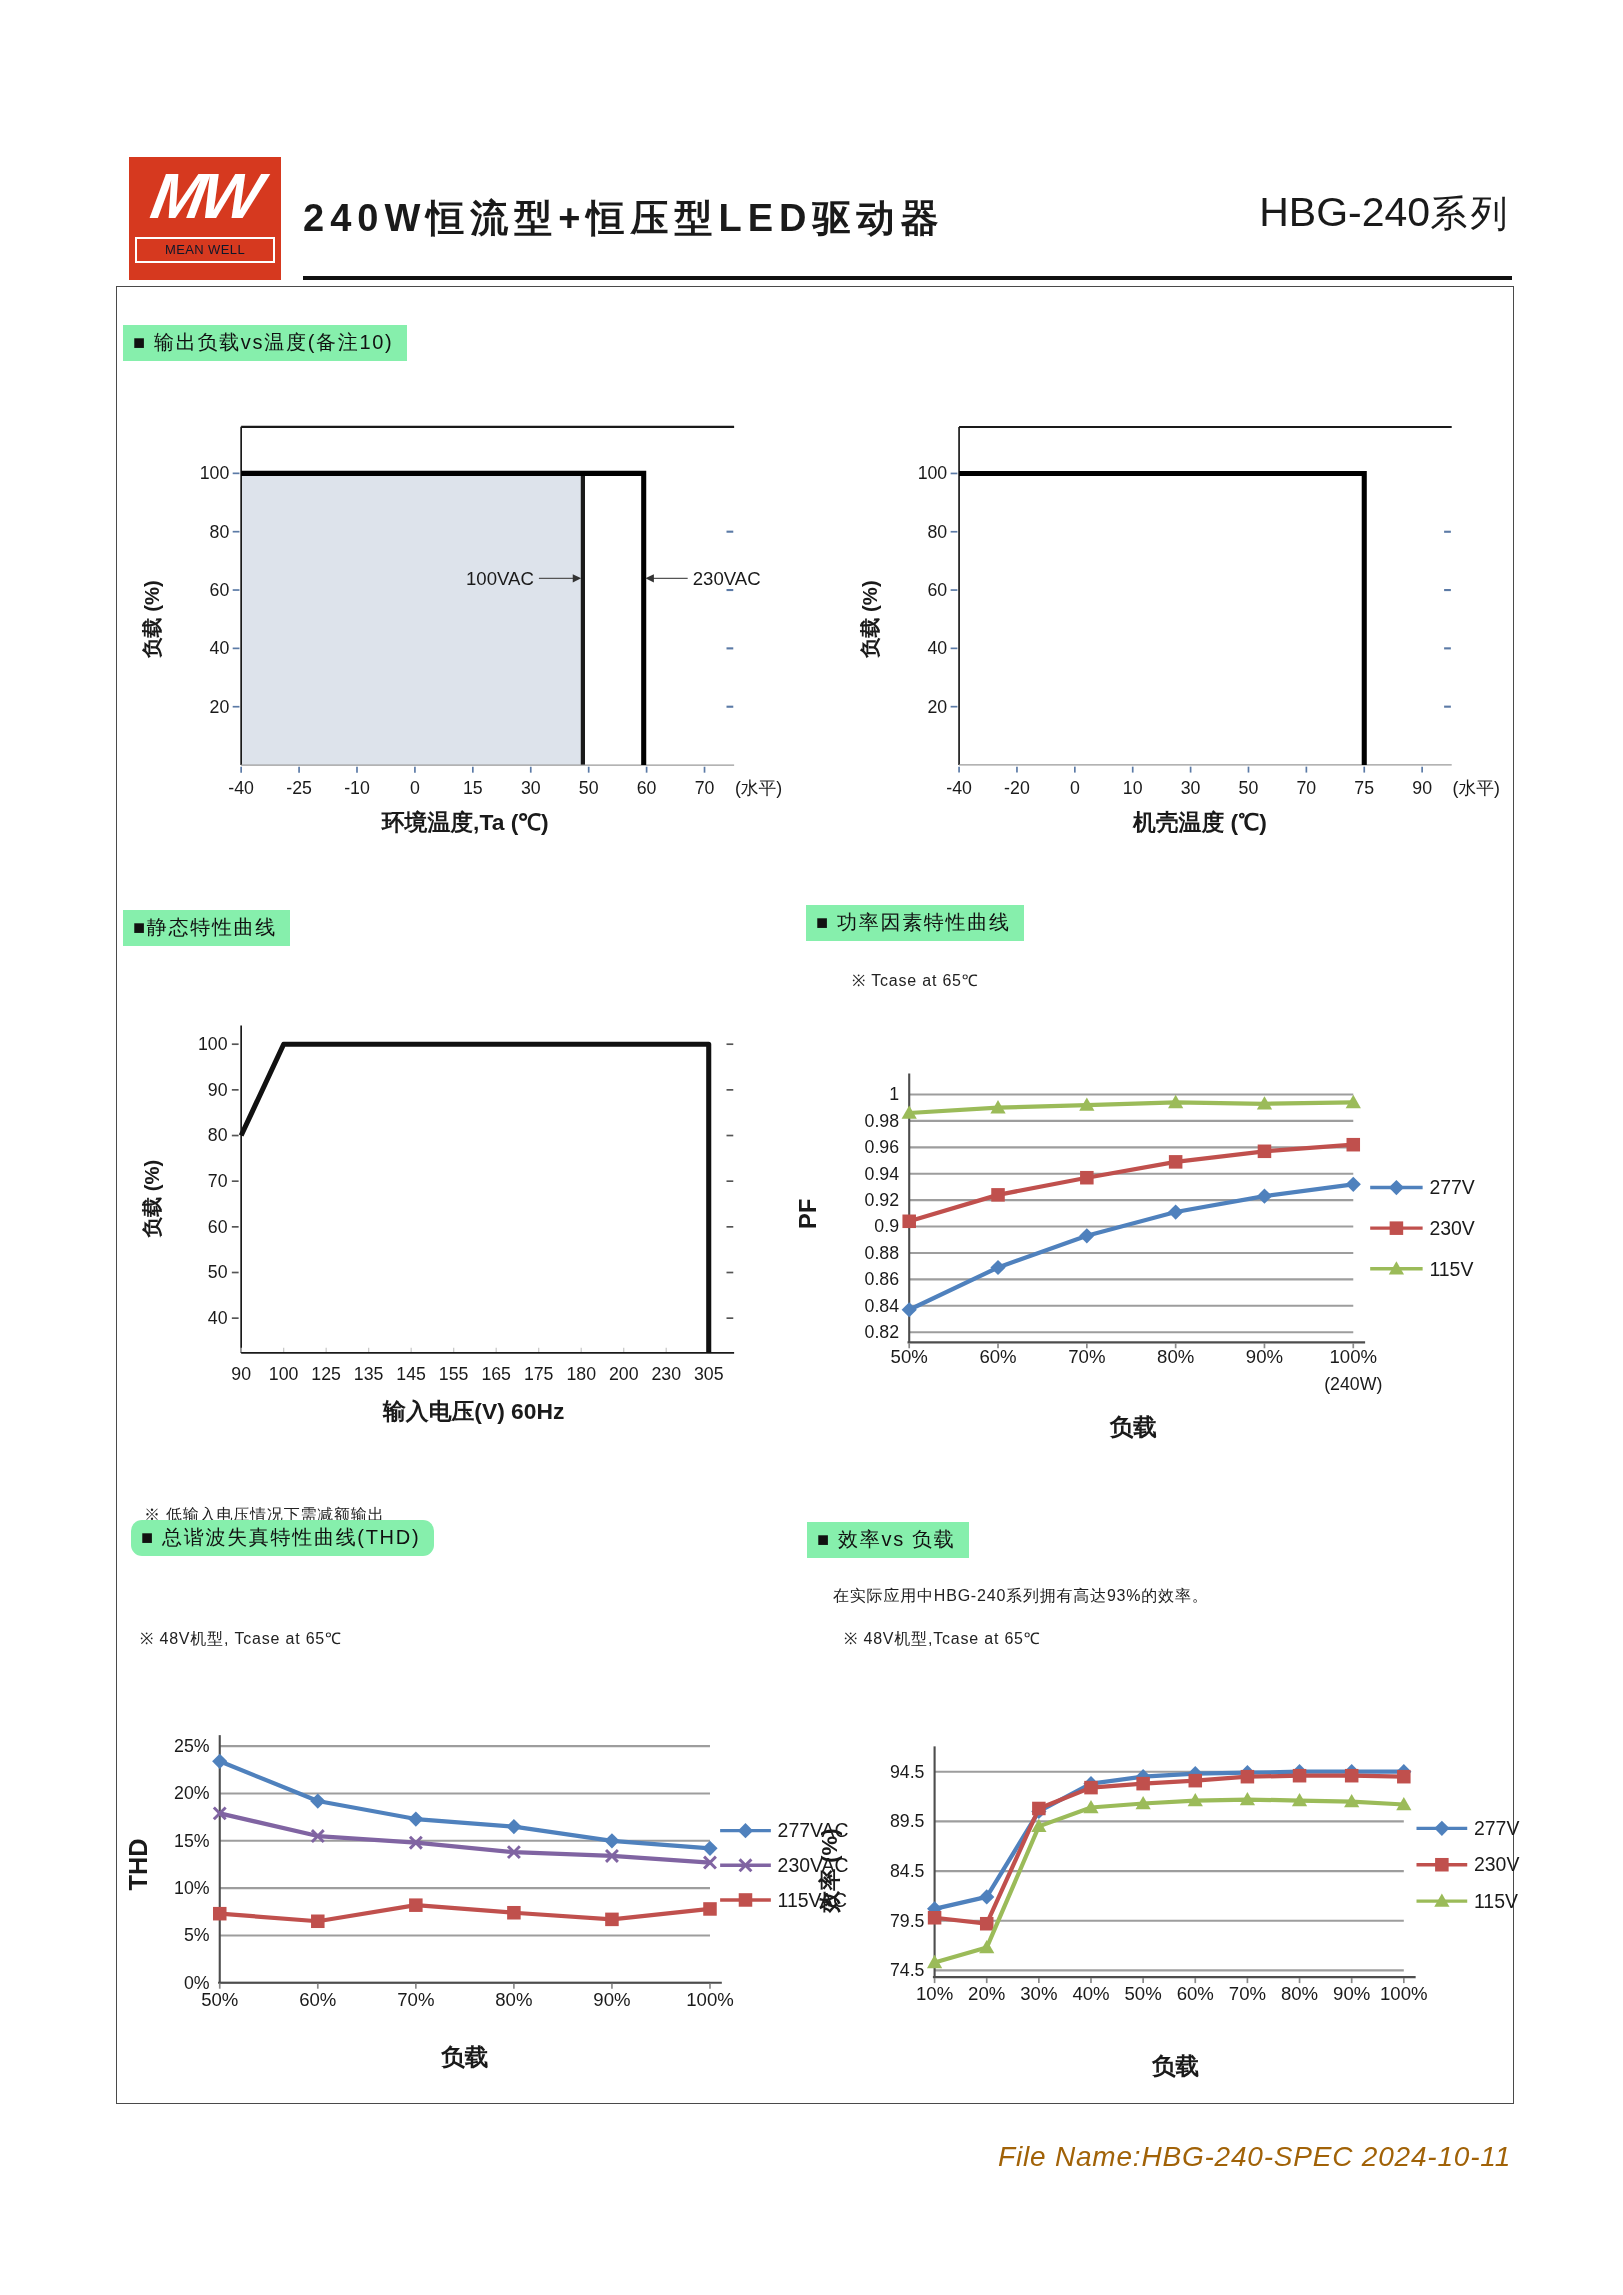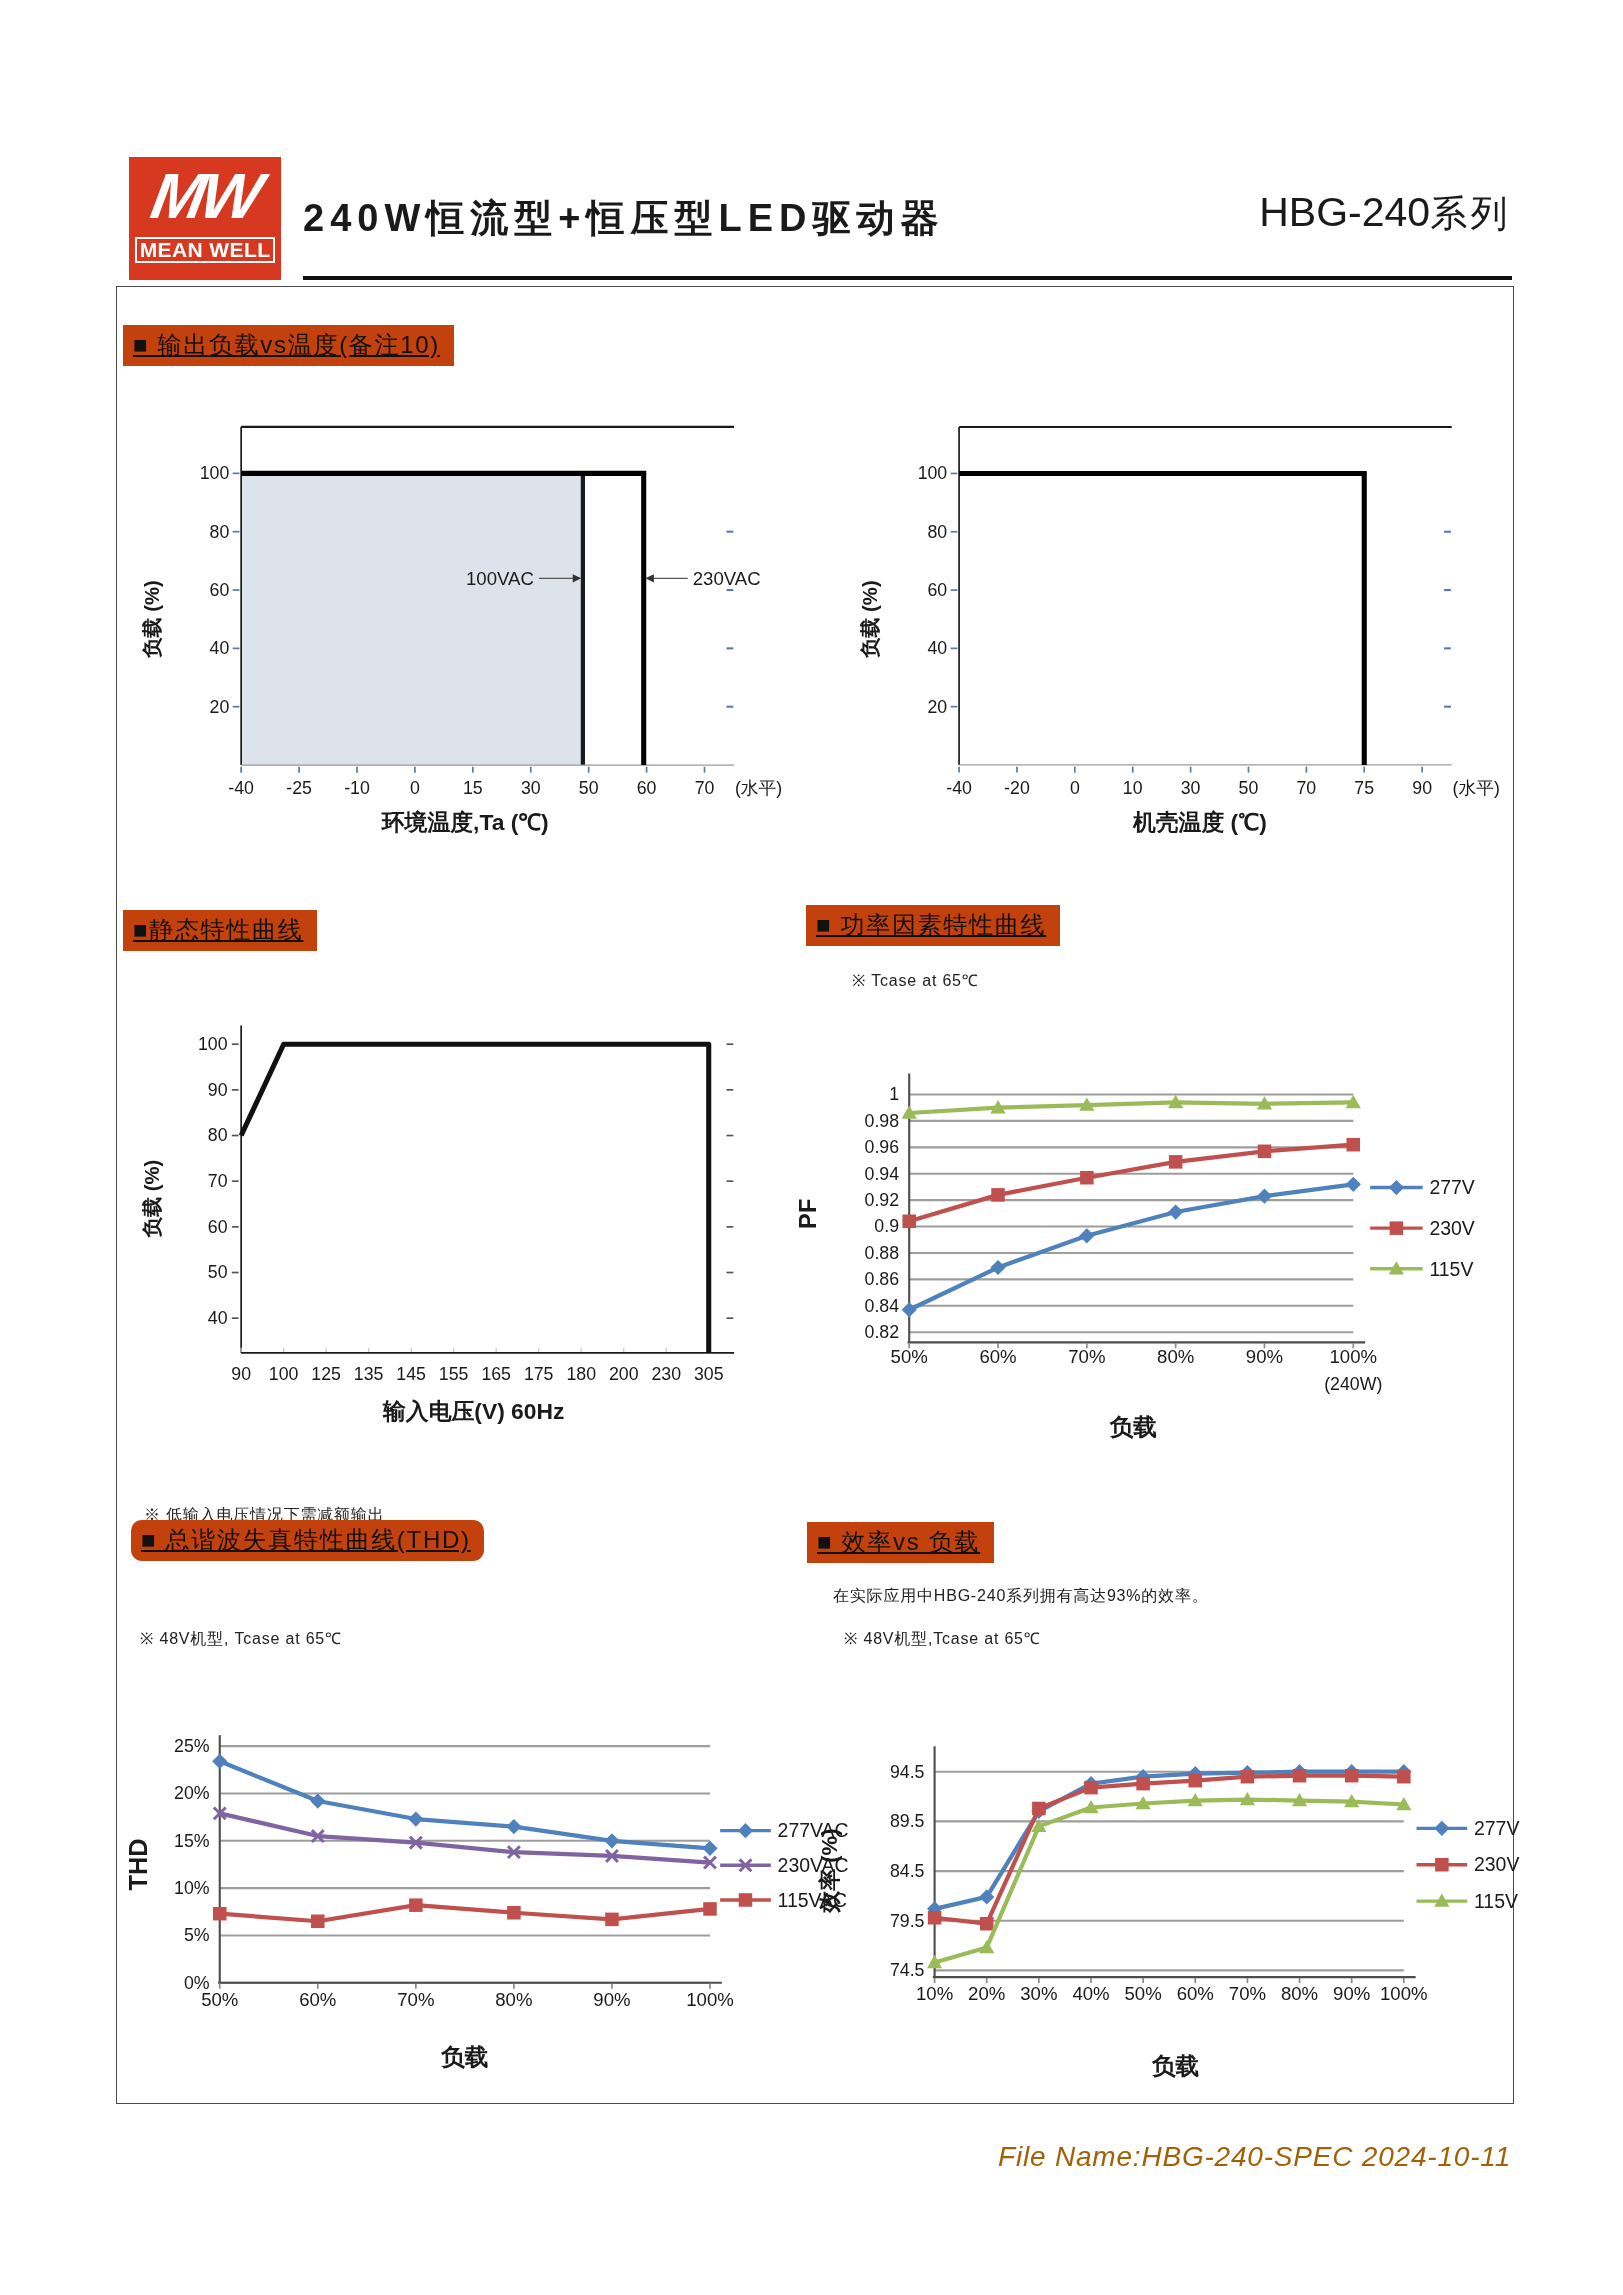--- a/index.html
+++ b/index.html
@@ -1,29 +1,29 @@
 <!DOCTYPE html>
 <html style="font-size:13.5px"><head>
 <meta charset="utf-8">
 <style>
   html,body{margin:0;padding:0;background:#ffffff;}
   body{width:1623px;height:2295px;position:relative;font-family:"Liberation Sans",sans-serif;color:#1a1a1a;}
   .abs{position:absolute;}
   
   .logo{left:129px;top:157px;width:152px;height:123px;background:#d6391f;overflow:hidden;}
   .logo .mw{color:#fff;font-style:italic;font-weight:bold;font-size:64px;line-height:78px;text-align:center;letter-spacing:-4.2px;transform:skewX(-10deg);}
-  .logo .brand{margin:1.7px 6px 0 6px;border:2.5px solid #fff;color:#ffffff;font-weight:bold;font-size:21px;line-height:22px;text-align:center;letter-spacing:0.4px;white-space:nowrap;}
+  .logo .brand{margin:1.7px 6px 0 6px;border:2.5px solid #fff;color:#0f172a;font-weight:normal;font-size:13px;line-height:22px;text-align:center;letter-spacing:0.4px;white-space:nowrap;}
   .page-title{left:303px;top:193px;font-size:38px;font-weight:bold;letter-spacing:6px;white-space:nowrap;}
   .series-title{right:112px;top:189px;font-size:41px;font-weight:normal;white-space:nowrap;}
   .series-title .sfx{font-size:37px;letter-spacing:3.4px;}
   .header-rule{left:303px;top:276px;width:1209px;height:4.2px;background:#111;}
   
   .content-box{left:116px;top:286px;width:1396px;height:1816px;border:1.7px solid #4a4a4a;background:#fff;}
   
-  .bar{display:inline-block;background:#c2410c;color:#111;font-size:24px;padding:4.2px 13.5px 5px 10px;white-space:nowrap;letter-spacing:1.7px;text-decoration:underline;}
+  .bar{display:inline-block;background:#86efac;color:#111;font-size:20px;padding:4.2px 13.5px 5px 10px;white-space:nowrap;letter-spacing:1.7px;}
   .note{font-size:16px;color:#222;white-space:nowrap;letter-spacing:0.8px;}
   .footer{right:112px;top:2141px;font-size:28px;font-style:italic;color:#a16207;letter-spacing:0.8px;}
   svg{position:absolute;overflow:visible;}
   svg text{font-family:"Liberation Sans",sans-serif;}
 </style>
 </head>
 <body>
 
 <div class="abs logo">
   <div class="mw">MW</div>

